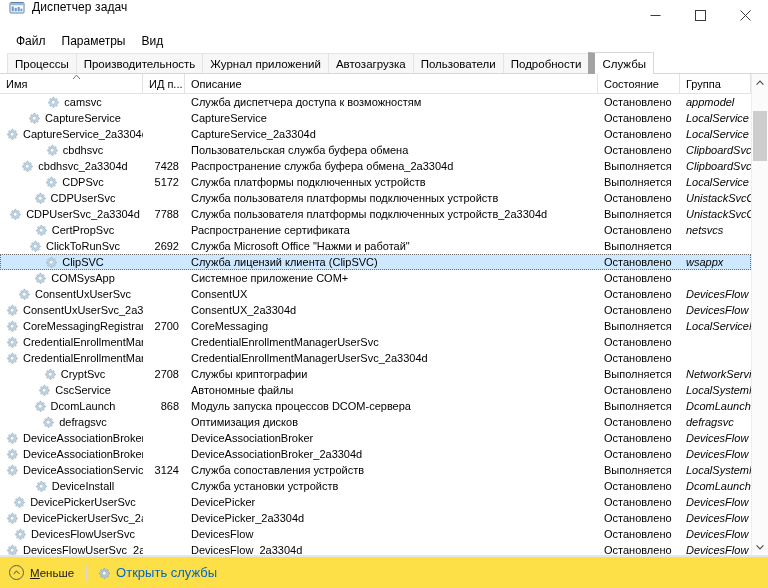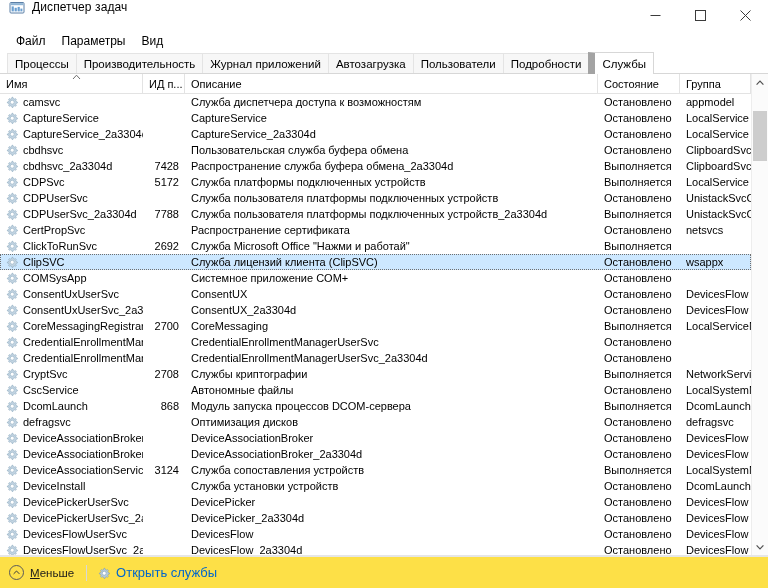--- a/index.html
+++ b/index.html
@@ -152,26 +152,27 @@
   .row.selected {
     background: #cde8ff;
     outline: 1px dotted #6f6f6f;
     outline-offset: -1px;
   }
   .cell { overflow: hidden; text-overflow: clip; padding-left: 6px; }
   .c-name {
     width: 143px;
     display: flex; align-items: center;
     padding-left: 6px;
+    justify-content: center;
   }
   .c-name .label { overflow: hidden; white-space: nowrap; }
   .c-pid    { width: 42px; text-align: right; padding-right: 6px; padding-left: 0; }
   .c-desc   { width: 413px; }
   .c-status { width: 82px; }
-  .c-group  { width: 71px; }
+  .c-group  { width: 71px; font-style: italic; }
 
   .svc-icon {
     width: 12px; height: 12px;
     margin-right: 5px;
     flex: 0 0 12px;
     position: relative; top: 0px;
   }
 
   
   .vscroll {

